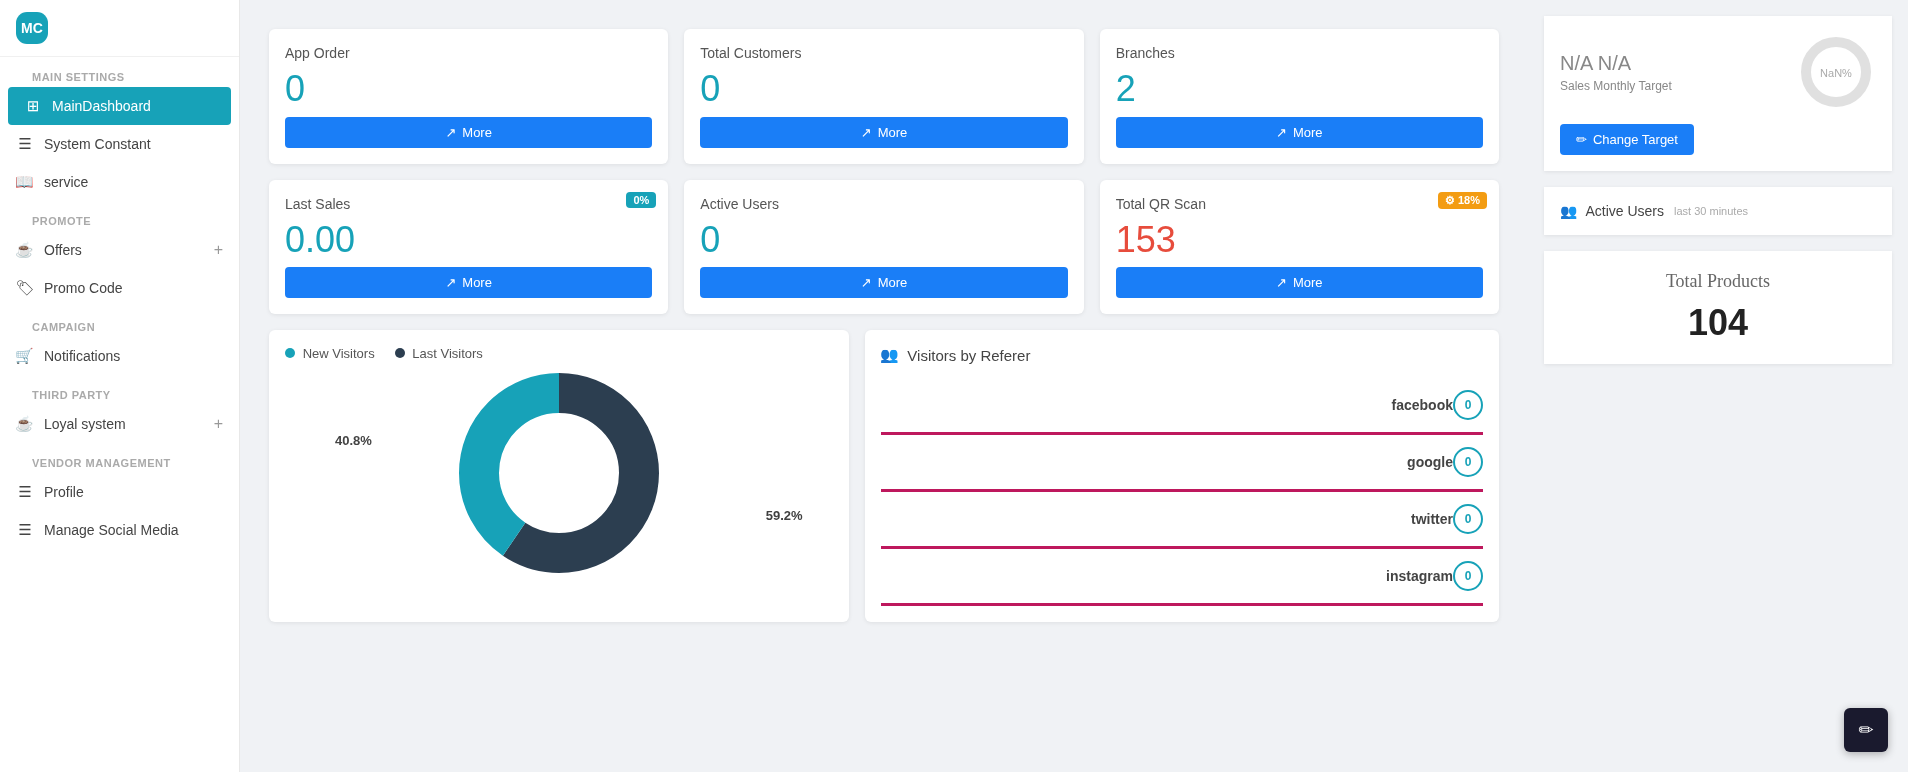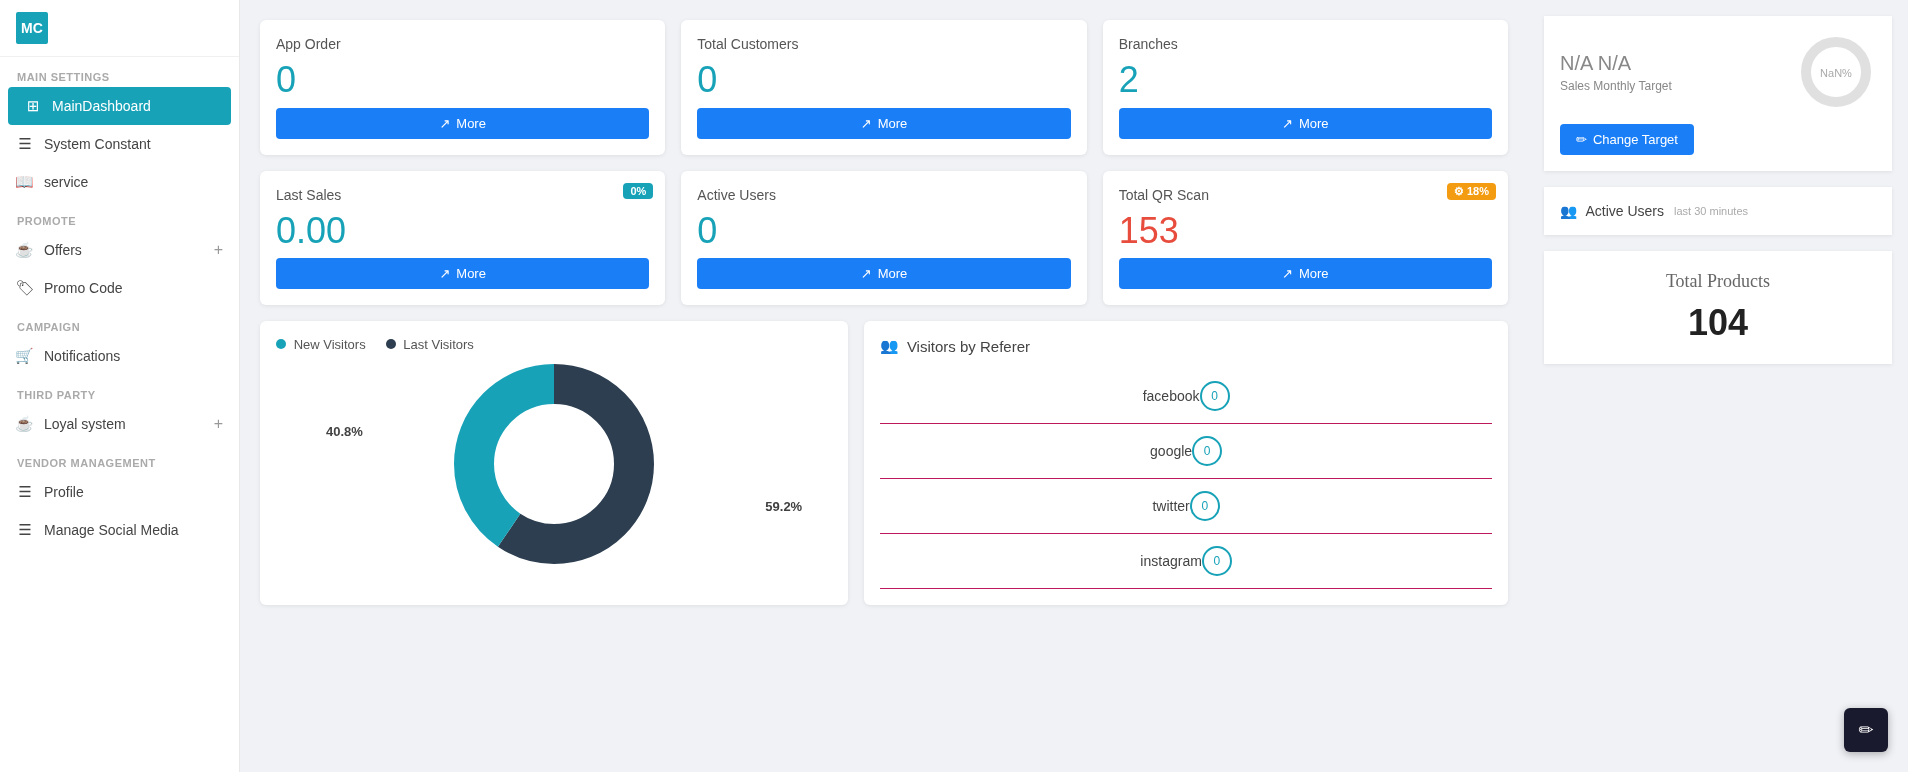--- a/index.html
+++ b/index.html
@@ -19,31 +19,31 @@
     .sidebar-logo {
       padding: 12px 16px;
       display: flex;
       align-items: center;
       gap: 8px;
       border-bottom: 1px solid #f0f0f0;
     }
     .logo-icon {
       width: 32px; height: 32px;
       background: #17a2b8;
-      border-radius: 2px;
+      border-radius: 11px;
       display: flex; align-items: center; justify-content: center;
       color: #fff; font-weight: bold; font-size: 14px;
     }
 
     .section-label {
       font-size: 11px;
       color: #aaa;
       text-transform: uppercase;
       letter-spacing: 0.5px;
-      padding: 14px 17px 4px;
+      padding: 14px 32px 4px;
       font-weight: 600;
     }
     .nav-item {
       display: flex;
       align-items: center;
       padding: 10px 16px;
       cursor: pointer;
       color: #444;
       font-size: 14px;
       gap: 10px;
@@ -70,21 +70,21 @@
     
     .main {
       flex: 1;
       overflow-y: auto;
       padding: 0;
       display: flex;
       flex-direction: column;
     }
     .content-area {
       flex: 1;
-      padding: 20px;
+      padding: 29px;
       display: flex;
       flex-direction: column;
       gap: 16px;
     }
 
     
     .cards-row {
       display: flex;
       gap: 16px;
     }
@@ -188,25 +188,26 @@
       color: #444;
       font-weight: 500;
       margin-bottom: 14px;
       display: flex;
       align-items: center;
       gap: 8px;
     }
     .referer-row {
       display: flex;
       align-items: center;
-      justify-content: center;
+      justify-content: flex-end;
       padding: 12px 0;
-      border-bottom: 1px solid #be185d;
+      border-bottom: 3px solid #be185d;
       font-size: 14px;
       color: #444;
+      font-weight: bold;
     }
     .referer-count {
       width: 30px; height: 30px;
       border: 2px solid #17a2b8;
       border-radius: 50%;
       display: flex; align-items: center; justify-content: center;
       font-size: 12px;
       color: #17a2b8;
     }
 

